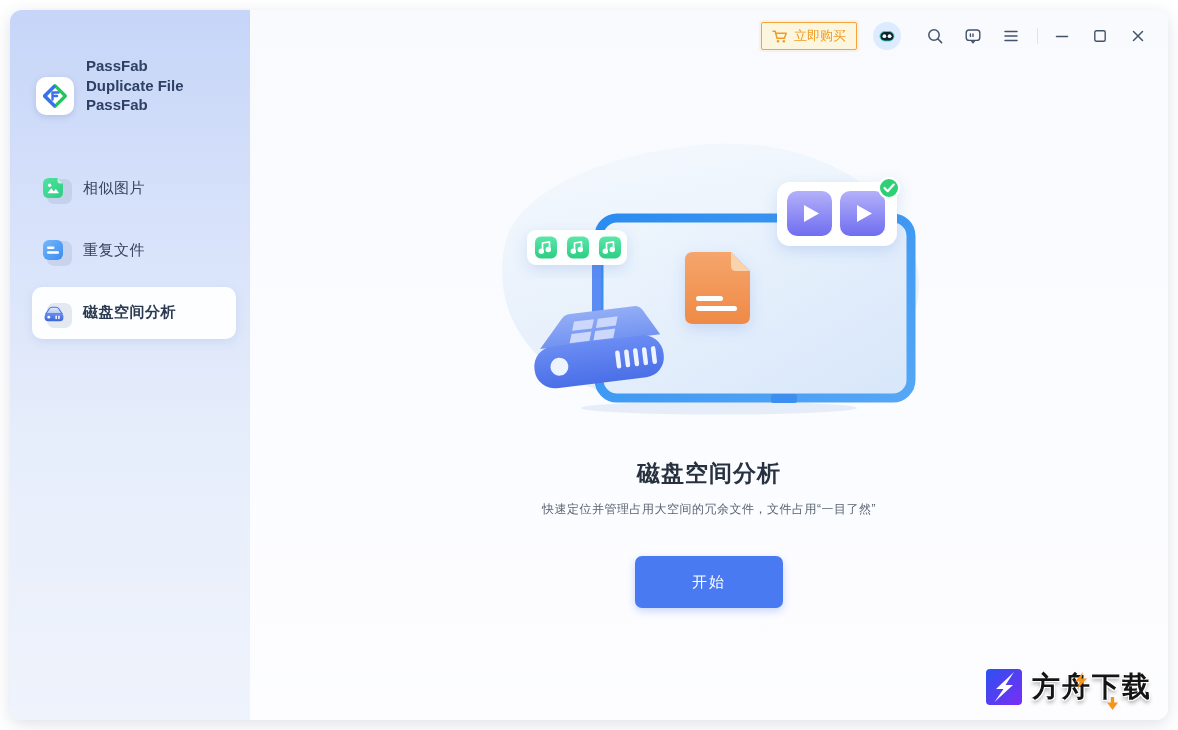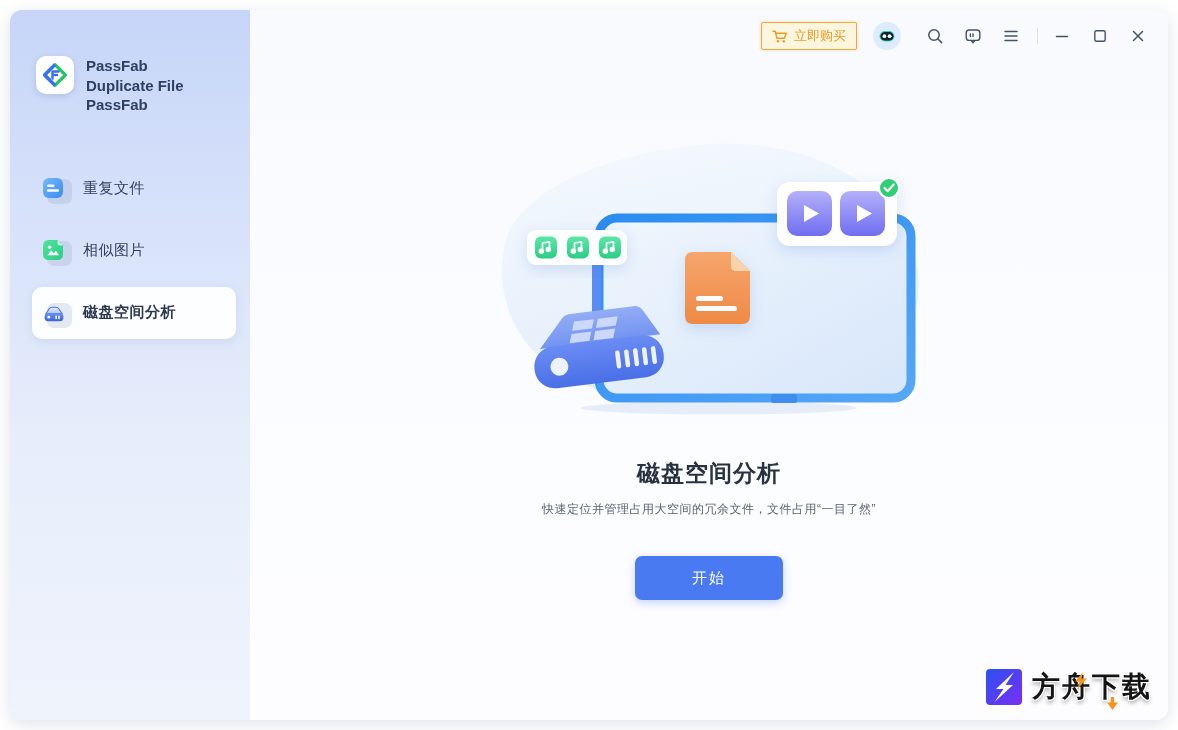--- a/index.html
+++ b/index.html
@@ -12,21 +12,21 @@
   .window{
     position:absolute;inset:10px;border-radius:12px;overflow:hidden;
     background:#fafbfe;display:flex;
     box-shadow:0 4px 16px rgba(70,90,130,.18);
   }
   
   .sidebar{
     width:240px;flex:none;position:relative;
     background:linear-gradient(180deg,#c6d5f8 0%,#d6e1fa 28%,#e7eefb 62%,#eff3fc 100%);
   }
-  .logo-row{display:flex;align-items:flex-start;gap:12px;padding:46px 8px 0 26px;}
+  .logo-row{display:flex;align-items:flex-end;gap:12px;padding:46px 8px 0 26px;}
   .logo-box{
     width:38px;height:38px;border-radius:10px;background:#fff;flex:none;
     display:flex;align-items:center;justify-content:center;
     box-shadow:0 2px 6px rgba(100,120,170,.25);
   }
   .logo-text{font-size:15px;font-weight:700;color:#2e4164;line-height:1.3;}
   nav{margin-top:48px;}
   .nav-item{
     display:flex;align-items:center;gap:15px;height:52px;
     margin:10px 14px 10px 22px;padding-left:8px;border-radius:10px;cursor:pointer;
@@ -64,21 +64,21 @@
   .tb-icon{
     width:28px;height:28px;display:flex;align-items:center;justify-content:center;
     cursor:pointer;margin-left:10px;border-radius:5px;
   }
   .tb-divider{width:1px;height:16px;background:#dfe3ea;margin-left:12px;}
   
   .hero{margin-top:118px;}
   .page-title{margin:26px 0 0;font-size:23px;font-weight:700;color:#27313f;letter-spacing:1px;}
   .page-subtitle{margin:12px 0 12px;font-size:12px;color:#5a6473;letter-spacing:.5px;}
   .start-btn{
-    margin-top:26px;width:148px;height:44px;border:none;border-radius:7px;
+    margin-top:26px;width:148px;height:52px;border:none;border-radius:7px;
     background:#4a7af2;color:#fff;font-size:15px;cursor:pointer;font-family:inherit;
     letter-spacing:2px;box-shadow:0 3px 8px rgba(74,122,242,.3);
   }
   
   .watermark{
     position:absolute;right:16px;bottom:14px;display:flex;align-items:center;gap:9px;
   }
   .wm-text{
     position:relative;font-size:28px;font-weight:700;color:#141414;letter-spacing:2px;
     text-shadow:-1px -1px 0 #fff,1px -1px 0 #fff,-1px 1px 0 #fff,1px 1px 0 #fff,0 3px 4px rgba(0,0,0,.4);
@@ -100,53 +100,53 @@
           <path d="M10.5 9.5 h6 M10.5 9.5 v7 M10.5 13 h4.5" fill="none" stroke="#3b6ef0" stroke-width="2.4" stroke-linecap="round"></path>
         </svg>
       </div>
       <div class="logo-text">
         <div>PassFab</div>
         <div>Duplicate File PassFab</div>
       </div>
     </div>
 
     <nav>
-      <div class="nav-item">
-        <span class="nav-icon">
-          <svg width="26" height="26" viewBox="0 0 26 26">
-            <defs>
-                <linearGradient id="gDoc" x1="0" y1="0" x2="1" y2="1">
-              <stop offset="0" stop-color="#72b9fa"></stop>
-                  <stop offset="1" stop-color="#3b8af3"></stop>
-            </linearGradient>
-              </defs>
-            <rect x="3" y="3" width="20" height="20" rx="6" fill="url(#gDoc)"></rect>
-            <rect x="7" y="9.5" width="7.5" height="2.6" rx="1.3" fill="#fff"></rect>
-            <rect x="7" y="14.2" width="12" height="2.6" rx="1.3" fill="#fff"></rect>
-          </svg>
-        </span>
-        <span class="nav-label">重复文件</span>
-      </div>
-
       <div class="nav-item">
         <span class="nav-icon">
           <svg width="26" height="26" viewBox="0 0 26 26">
             <defs>
                 <linearGradient id="gImg" x1="0" y1="0" x2="1" y2="1">
               <stop offset="0" stop-color="#4fe3a0"></stop>
                   <stop offset="1" stop-color="#2bcd83"></stop>
             </linearGradient>
               </defs>
             <path d="M9 3 h8.5 L23 8.5 V17 q0 6 -6 6 H9 q-6 0 -6 -6 V9 q0 -6 6 -6 Z" fill="url(#gImg)"></path>
             <path d="M17.5 3 L23 8.5 h-3.5 q-2 0 -2 -2 Z" fill="#bff3da"></path>
             <circle cx="9.6" cy="10.2" r="1.7" fill="#fff"></circle>
             <path d="M7.4 18.2 l3.8 -5 2.6 3.2 2 -2.6 3.2 4.4 Z" fill="#fff"></path>
           </svg>
         </span>
         <span class="nav-label">相似图片</span>
+      </div>
+
+      <div class="nav-item">
+        <span class="nav-icon">
+          <svg width="26" height="26" viewBox="0 0 26 26">
+            <defs>
+                <linearGradient id="gDoc" x1="0" y1="0" x2="1" y2="1">
+              <stop offset="0" stop-color="#72b9fa"></stop>
+                  <stop offset="1" stop-color="#3b8af3"></stop>
+            </linearGradient>
+              </defs>
+            <rect x="3" y="3" width="20" height="20" rx="6" fill="url(#gDoc)"></rect>
+            <rect x="7" y="9.5" width="7.5" height="2.6" rx="1.3" fill="#fff"></rect>
+            <rect x="7" y="14.2" width="12" height="2.6" rx="1.3" fill="#fff"></rect>
+          </svg>
+        </span>
+        <span class="nav-label">重复文件</span>
       </div>
 
       <div class="nav-item active">
         <span class="nav-icon">
           <svg width="28" height="28" viewBox="0 0 28 28">
             <defs>
               <linearGradient id="gDiskTop" x1="0" y1="0" x2="0" y2="1">
                 <stop offset="0" stop-color="#e3ecfd"></stop>
                   <stop offset="1" stop-color="#b2c8f8"></stop>
               </linearGradient>

